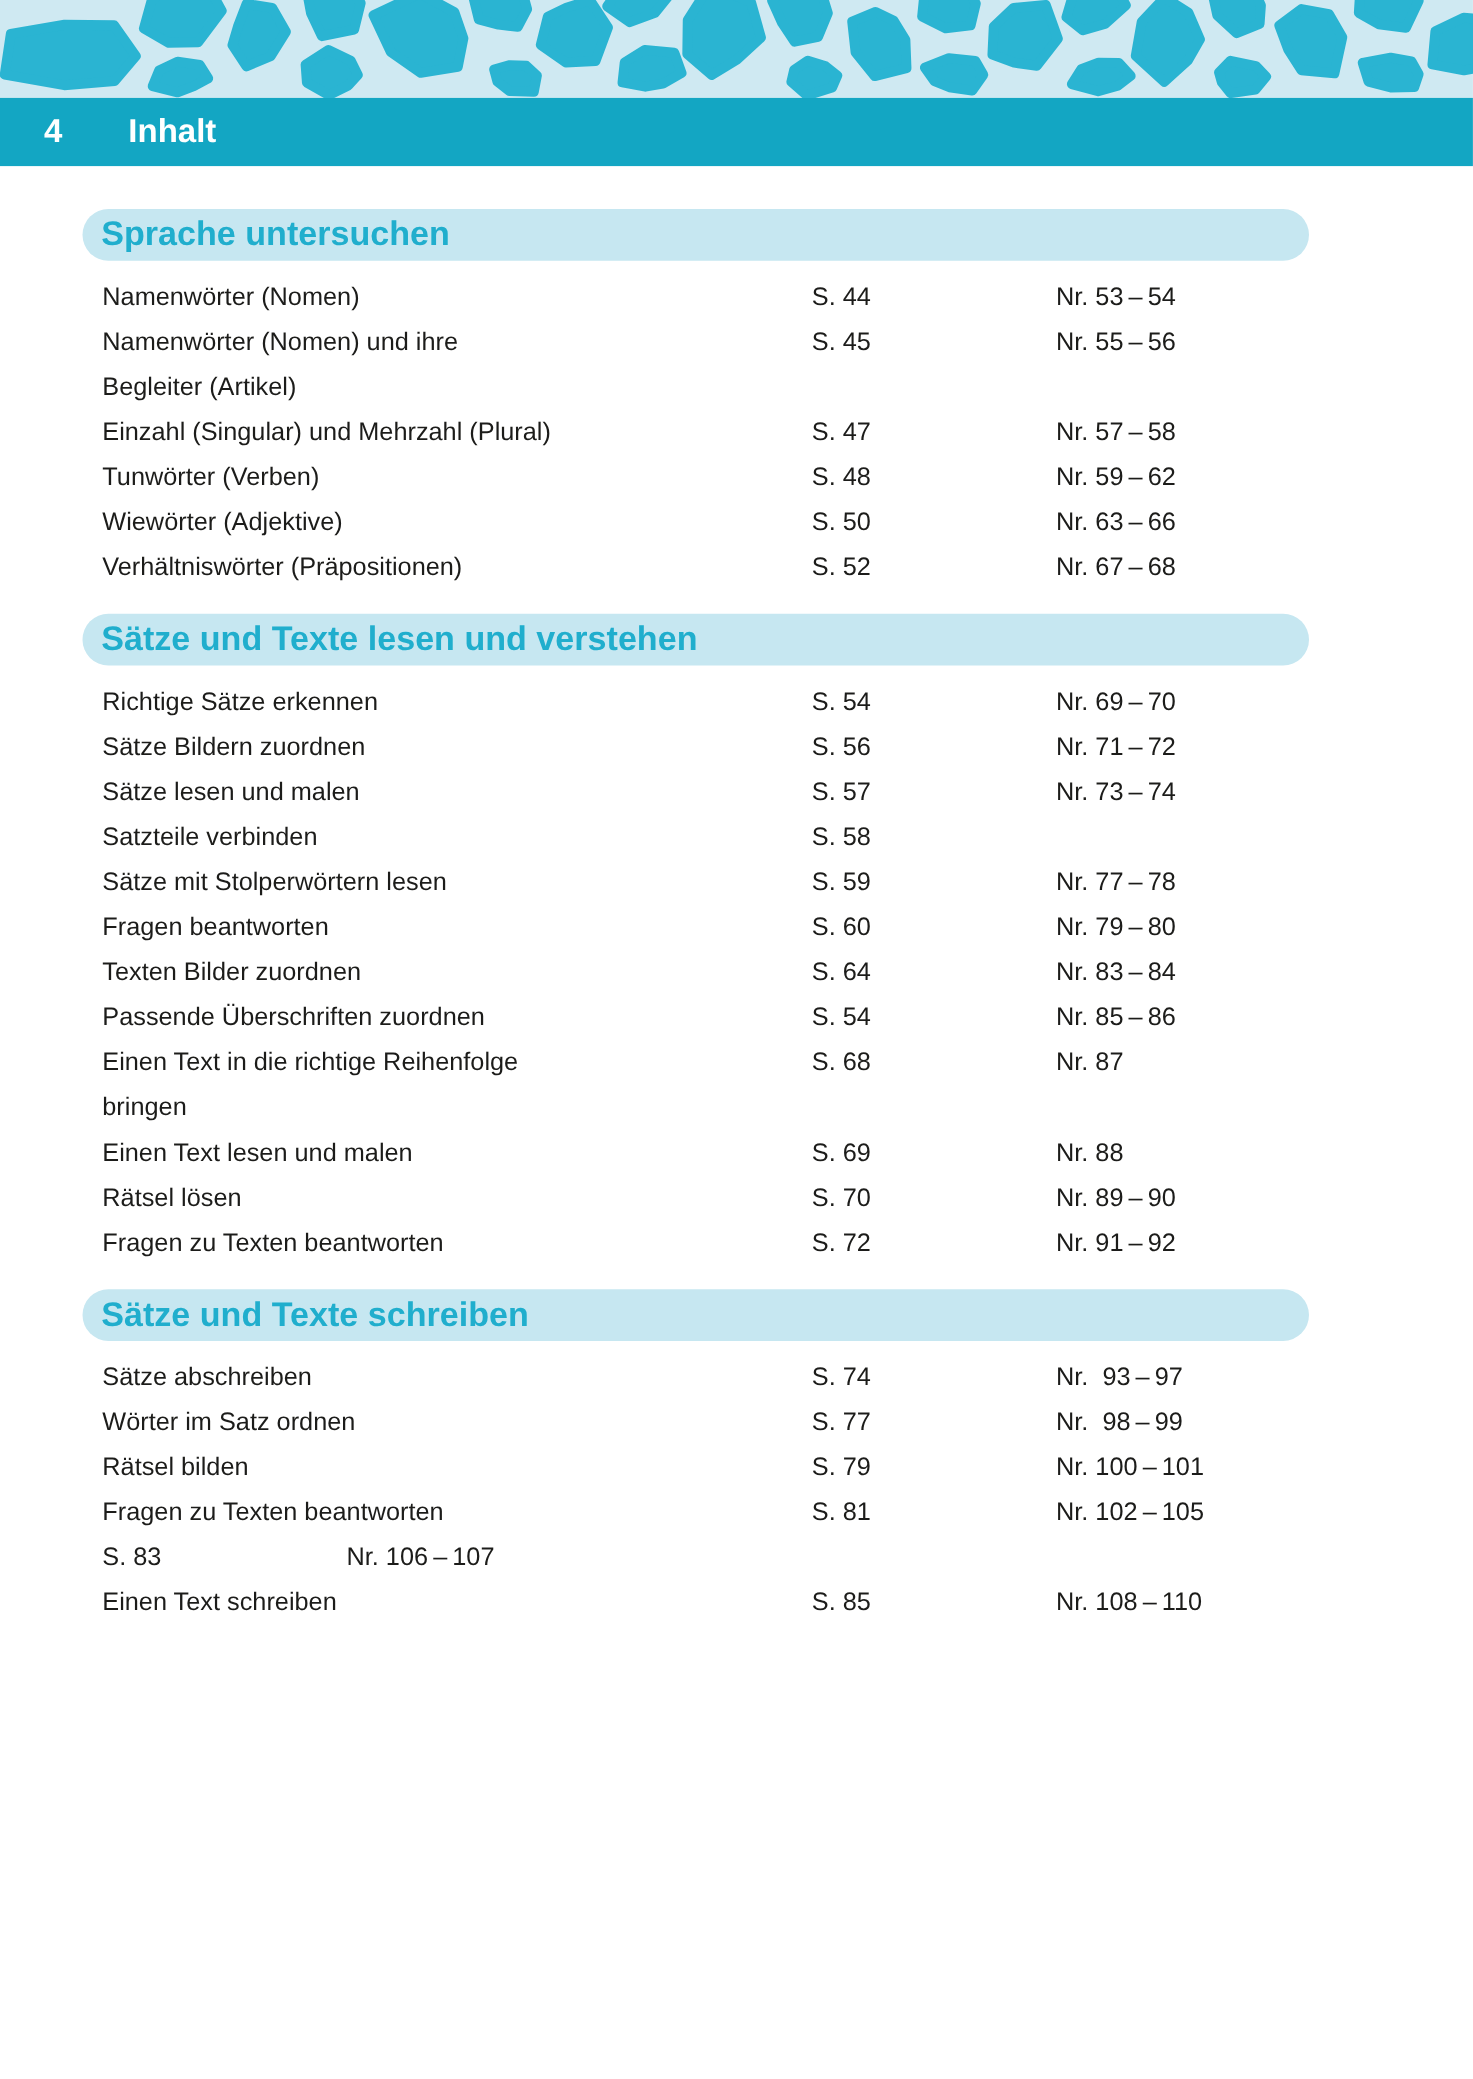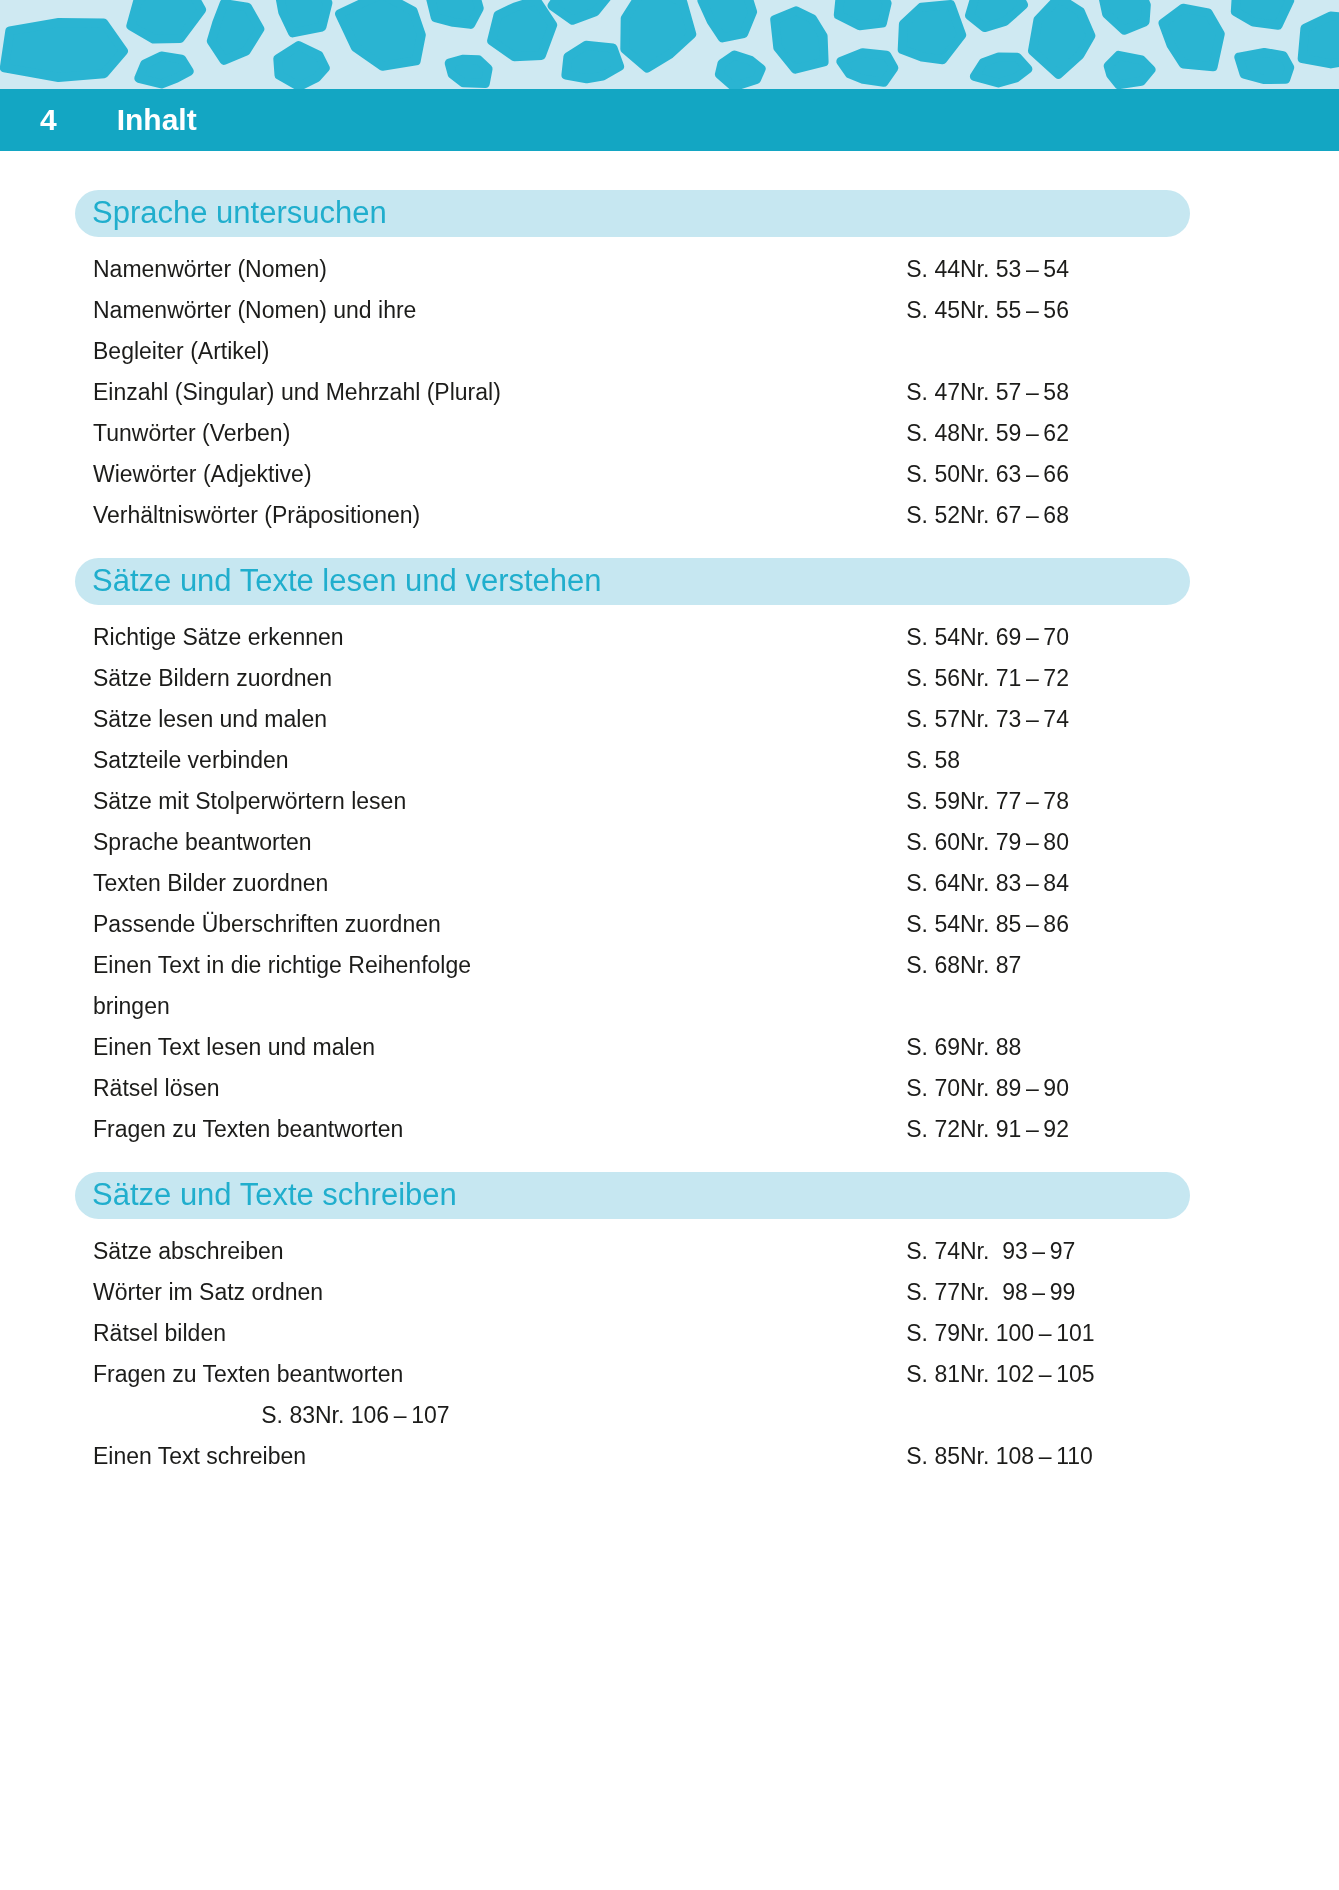--- a/index.html
+++ b/index.html
@@ -43,32 +43,32 @@
   .section + .section{margin-top:22px;}
   .pill{
     width:1115px;height:47px;
     background:var(--pill-bg);
     border-radius:24px;
     display:flex;align-items:center;
     padding-left:17px;
   }
   .pill-label{
     color:var(--heading);
-    font-weight:normal;
+    font-weight:bold;
     font-size:31px;
     padding-bottom:2px;
   }
   .rows{
     margin:12px 0 0 18px;
     font-size:23px;
     line-height:41px;
   }
   .row{display:flex;align-items:flex-start;}
   .row .name{width:645px;white-space:pre-line;}
-  .row .page{width:222px;text-align:right;}
+  .row .page{width:222px;}
   .row .nr{flex:1;}
 </style>
 </head>
 <body>
 
 <header>
   <div class="mosaic">
     <svg id="mosaic-svg" width="1339" height="89" viewBox="0 0 1339 89" xmlns="http://www.w3.org/2000/svg">
         <polygon points="123.5,51.0 104.2,73.7 58.5,77.5 4.3,67.9 9.8,30.9 58.7,22.5 103.8,23.0" fill="#2ab4d2" stroke="#2ab4d2" stroke-width="9" stroke-linejoin="round"></polygon>
         <polygon points="201.6,9.8 180.1,38.5 153.5,39.0 130.8,25.9 137.5,1.7 153.4,-15.1 184.7,-20.8" fill="#2ab4d2" stroke="#2ab4d2" stroke-width="9" stroke-linejoin="round"></polygon>
@@ -179,21 +179,21 @@
     <span class="page">S. 58</span>
   </div>
 
   <div class="row">
     <span class="name">Sätze mit Stolperwörtern lesen</span>
     <span class="page">S. 59</span>
     <span class="nr">Nr. 77 – 78</span>
   </div>
 
   <div class="row">
-    <span class="name">Sprache beantworten</span>
+    <span class="name">Fragen beantworten</span>
     <span class="page">S. 60</span>
     <span class="nr">Nr. 79 – 80</span>
   </div>
 
 
   <div class="row">
     <span class="name">Texten Bilder zuordnen</span>
     <span class="page">S. 64</span>
     <span class="nr">Nr. 83 – 84</span>
   </div>

